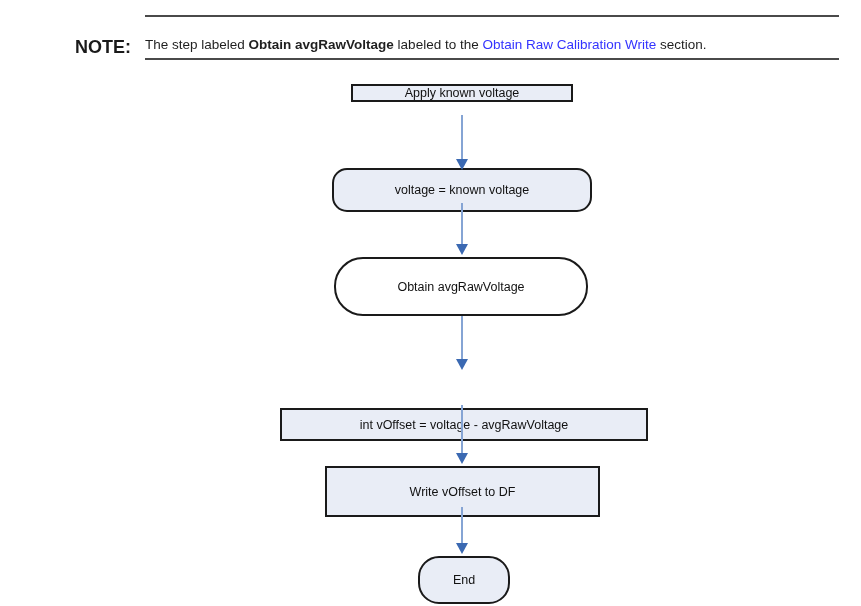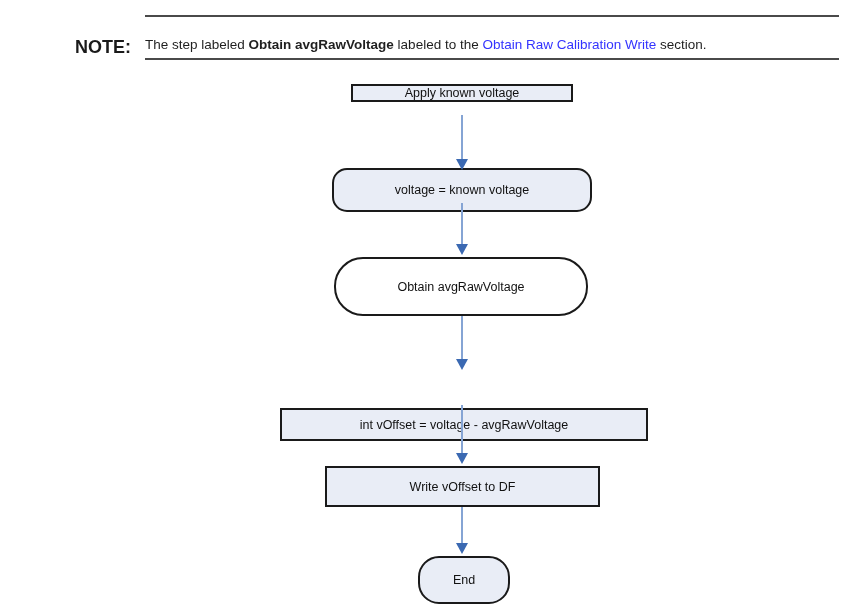--- a/index.html
+++ b/index.html
@@ -26,21 +26,21 @@
     font-size:12.5px;color:#111;text-align:center;
     border:2px solid var(--node-border,#1a1a1a);
     background:var(--node-fill,#e9edf6);
   }
   .node.rounded{background:var(--process-fill,#ffffff);border-radius:29px;}
   .node.terminator{border-radius:21px;}
   .n-apply  {left:351px;top:84px; width:222px;height:18px;}
   .n-voltage{left:332px;top:168px;width:260px;height:44px;border-radius:15px;}
   .n-obtain {left:334px;top:257px;width:254px;height:59px;}
   .n-voffset{left:280px;top:372px;width:368px;height:33px;margin-top:36px;}
-  .n-write  {left:325px;top:466px;width:275px;height:41px;}
+  .n-write  {left:325px;top:466px;width:275px;height:51px;}
   .n-end    {left:418px;top:556px;width:92px; height:48px;}
   
   .arrow-line{position:absolute;left:461px;width:2px;background:var(--arrow-line,#85a4d4);}
   .arrow-head{
     position:absolute;left:456px;width:0;height:0;
     border-left:6px solid transparent;border-right:6px solid transparent;
     border-top:11px solid var(--arrow-head,#3b69b2);
   }
   .a1-line{top:115px;height:45px;} .a1-head{top:159px;}
   .a2-line{top:203px;height:42px;} .a2-head{top:244px;}

